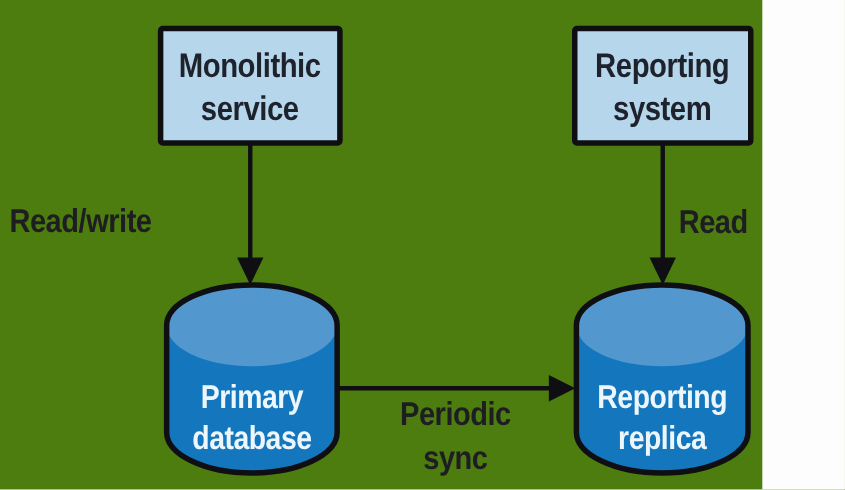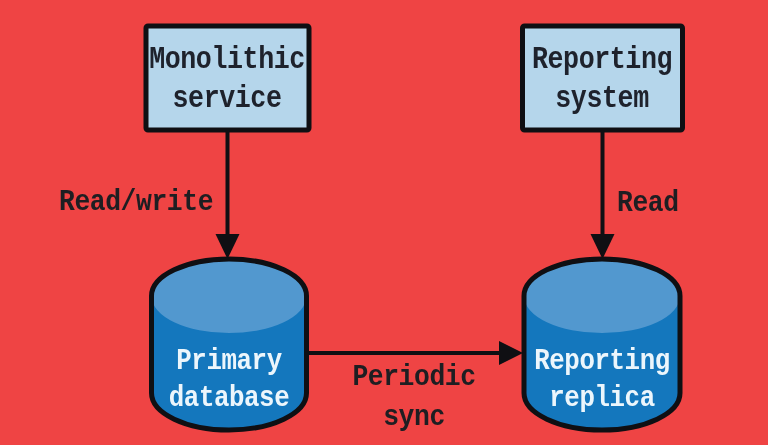--- a/index.html
+++ b/index.html
@@ -1,19 +1,19 @@
 <!DOCTYPE html>
 <html><head>
 <meta charset="utf-8">
 <style>
   html,body { margin:0; padding:0; background:#fdfdfd; }
   .stage {
-    position:relative; width:768px; height:445px; overflow:hidden;
-    background:#ef4444;
-    font-family:Liberation Mono, monospace;
+    position:relative; width:693px; height:445px; overflow:hidden;
+    background:#4d7c0f;
+    font-family:Liberation Sans, sans-serif;
   }
   .stage svg { position:absolute; left:0; top:0; }
 
   
   .node-box   { stroke:#0f0f13; stroke-width:5; }
   .cyl-sil    { }
   .cyl-stroke { fill:none; stroke:#0f0f13; stroke-width:5; }
   .arrow-line { stroke:#0f0f13; stroke-width:4; fill:none; }
   .arrow-head { fill:#0f0f13; stroke:none; }
 

